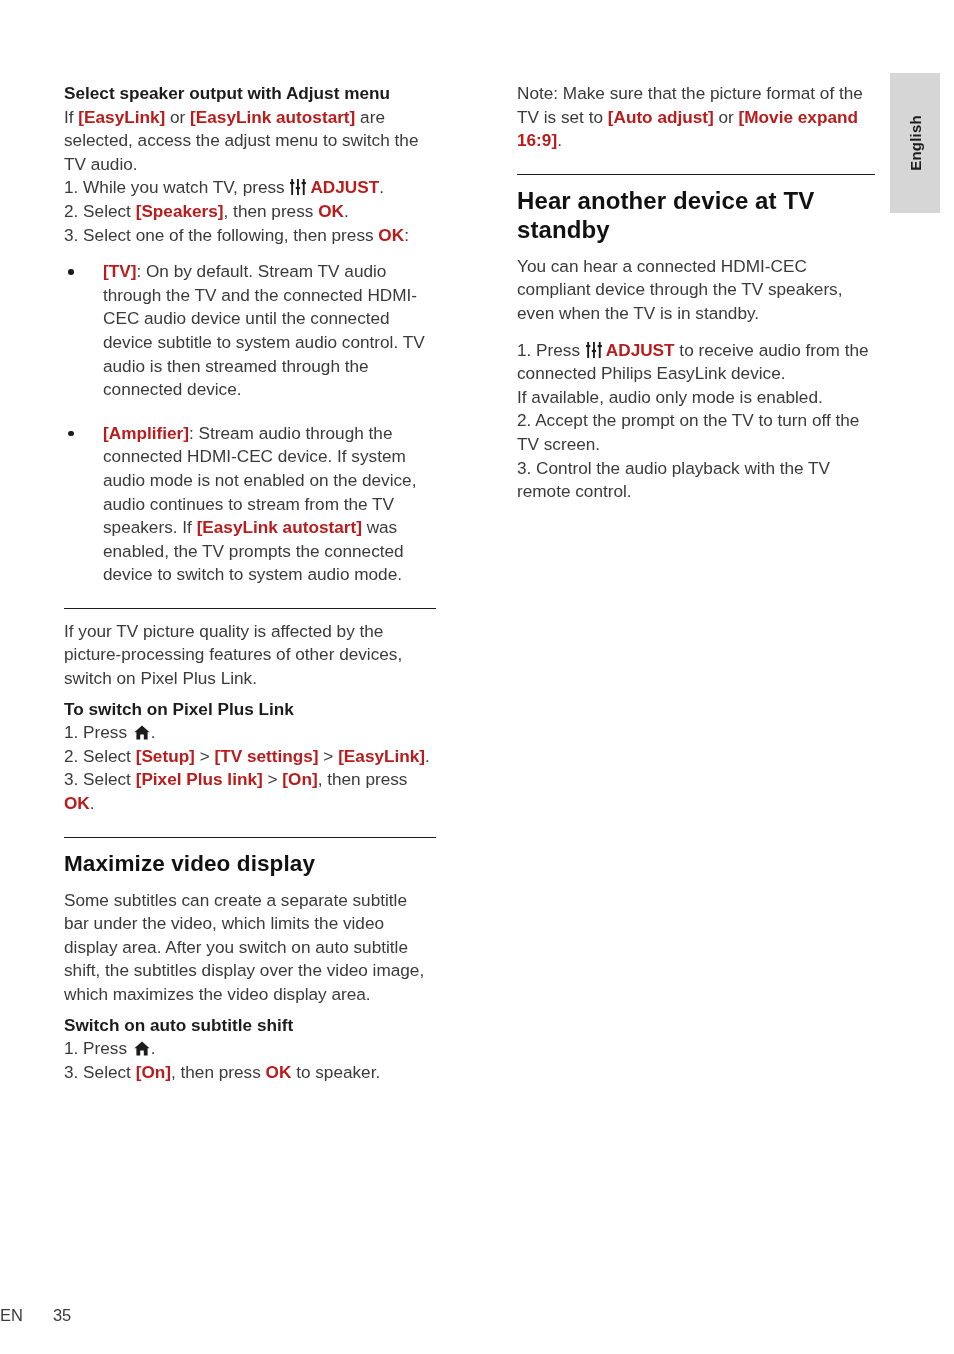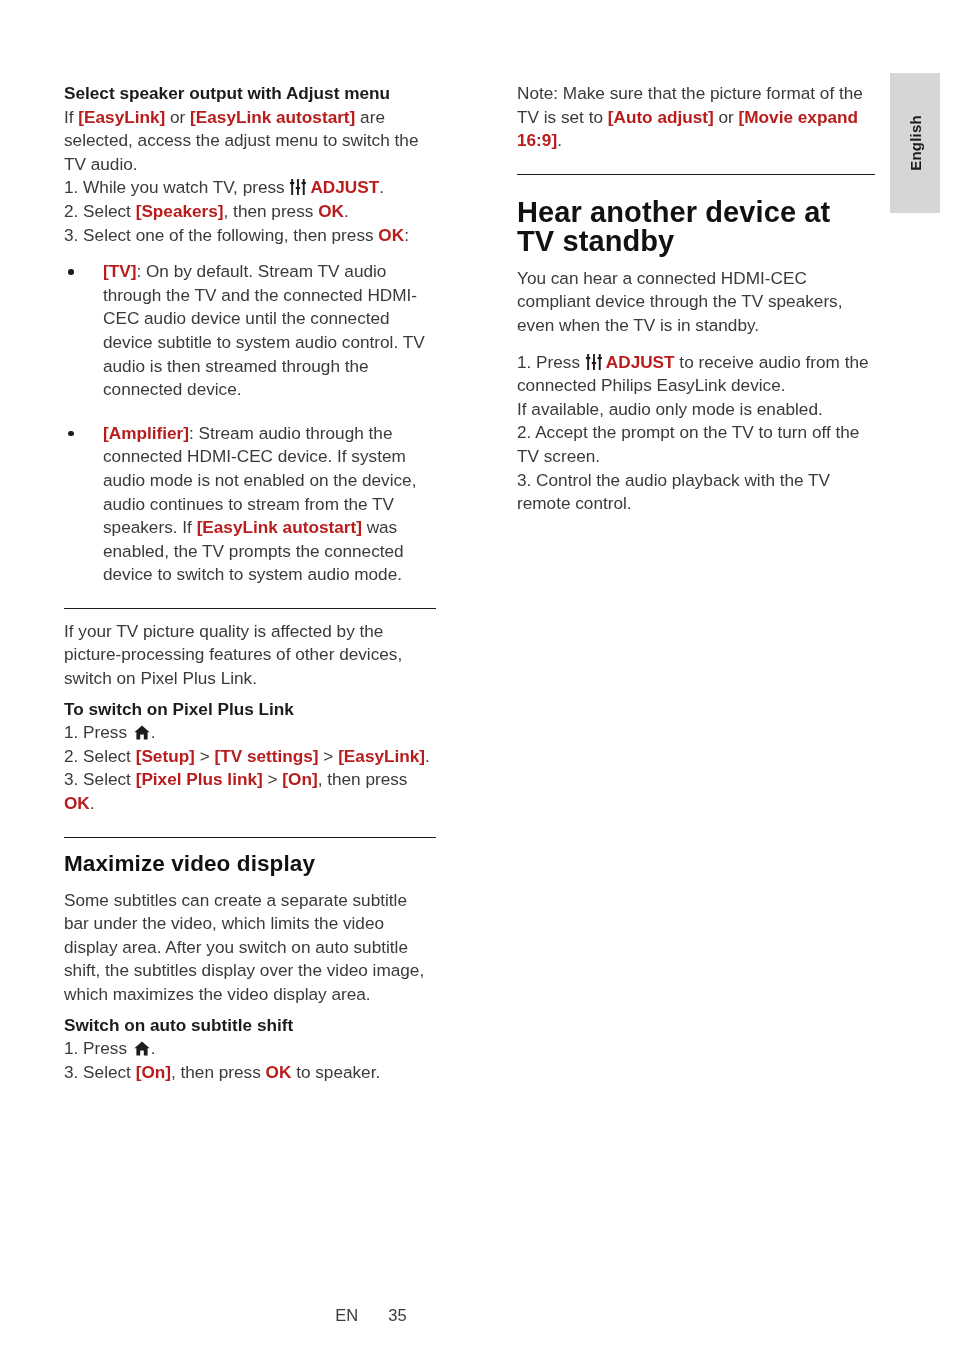--- a/index.html
+++ b/index.html
@@ -68,21 +68,21 @@
     margin-top: 21px;
   }
   .section-title {
     font-size: 22.5px;
     line-height: 29px;
     font-weight: 700;
     color: #111111;
     margin-bottom: 11px;
     letter-spacing: .1px;
   }
-  .section-title-rt { font-size: 29px; margin-top: 12px; }
+  .section-title-rt { font-size: 24px; }
 
   
   ul.bullets { list-style: none; margin: 0; padding: 0; }
   ul.bullets > li {
     position: relative;
     padding-left: 39px;
     margin-bottom: 20px;
   }
   ul.bullets > li:last-child { margin-bottom: 0; }
   ul.bullets > li .dot {
@@ -104,21 +104,21 @@
   .icon svg { display: block; }
   .icon-adjust { width: 17px; height: 16px; margin: 0 3px 0 1px; }
   .icon-home   { width: 16px; height: 15px; margin: 0 1px 0 2px; }
 
   
   .footer {
     position: absolute;
     left: 0;
     top: 1306px;
     width: 814px;
-    text-align: center;
+    text-align: left;
     padding-right: 72px;
     font-size: 16.5px;
     color: #3a3a3a;
   }
   .footer .en { margin-right: 30px; }
 </style>
 </head>
 <body>
 
 <div class="page">

